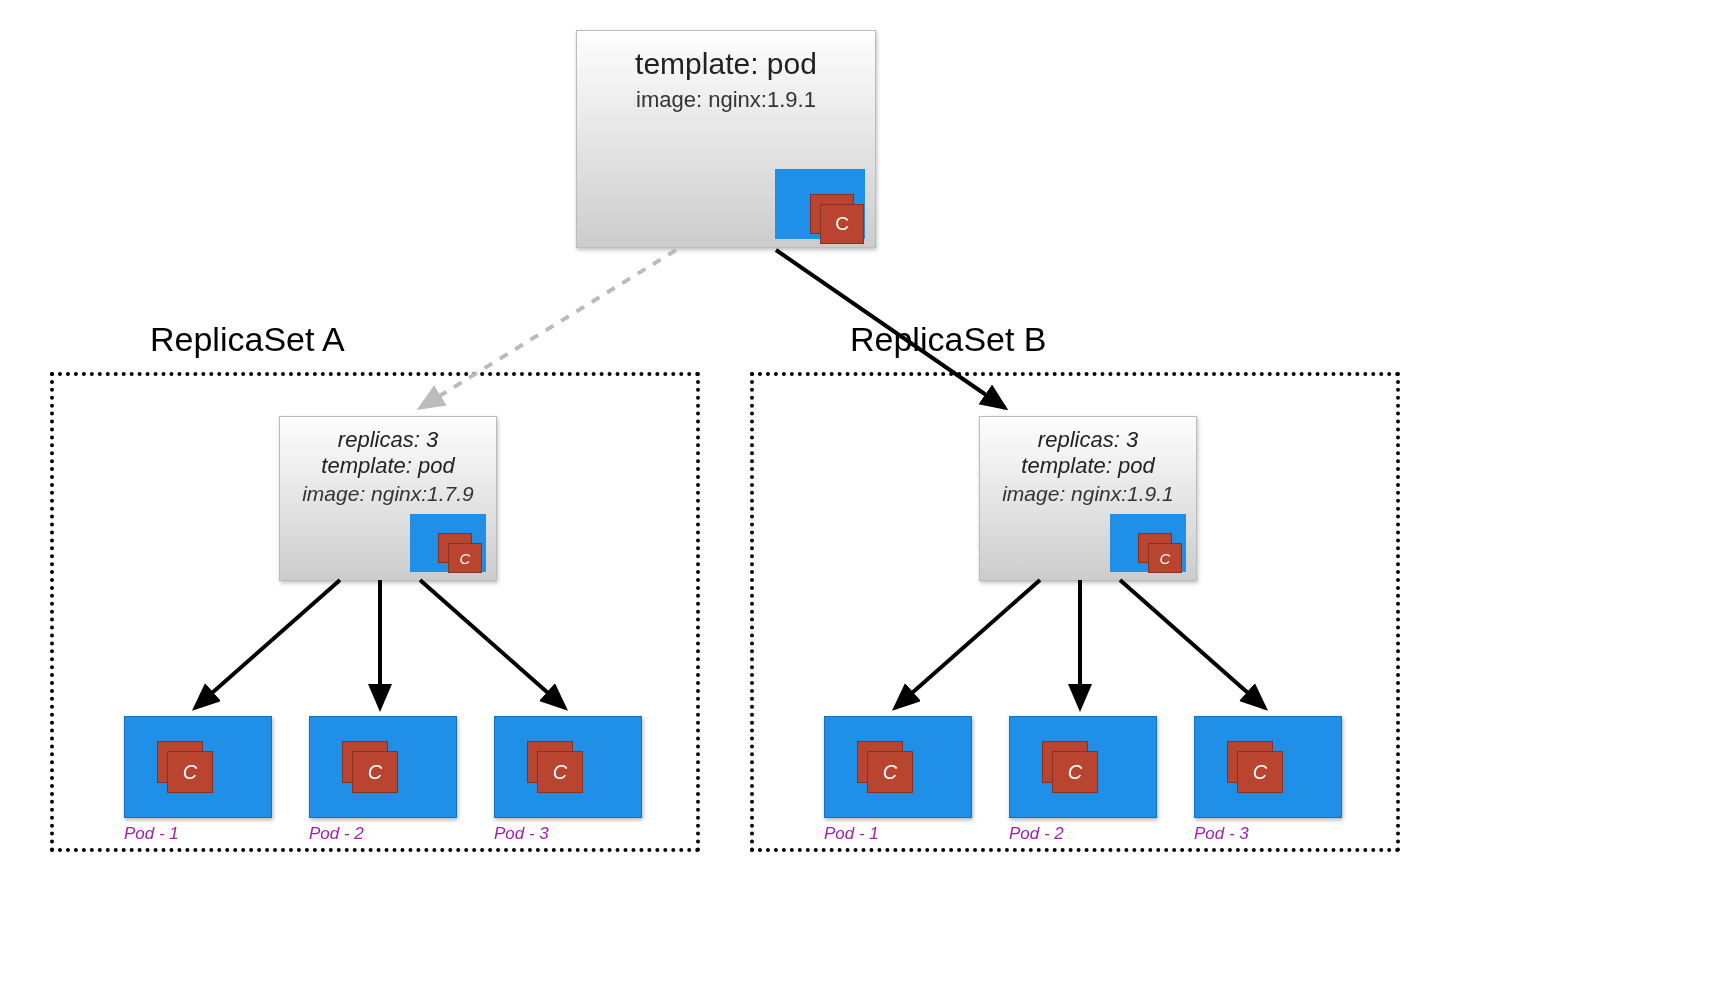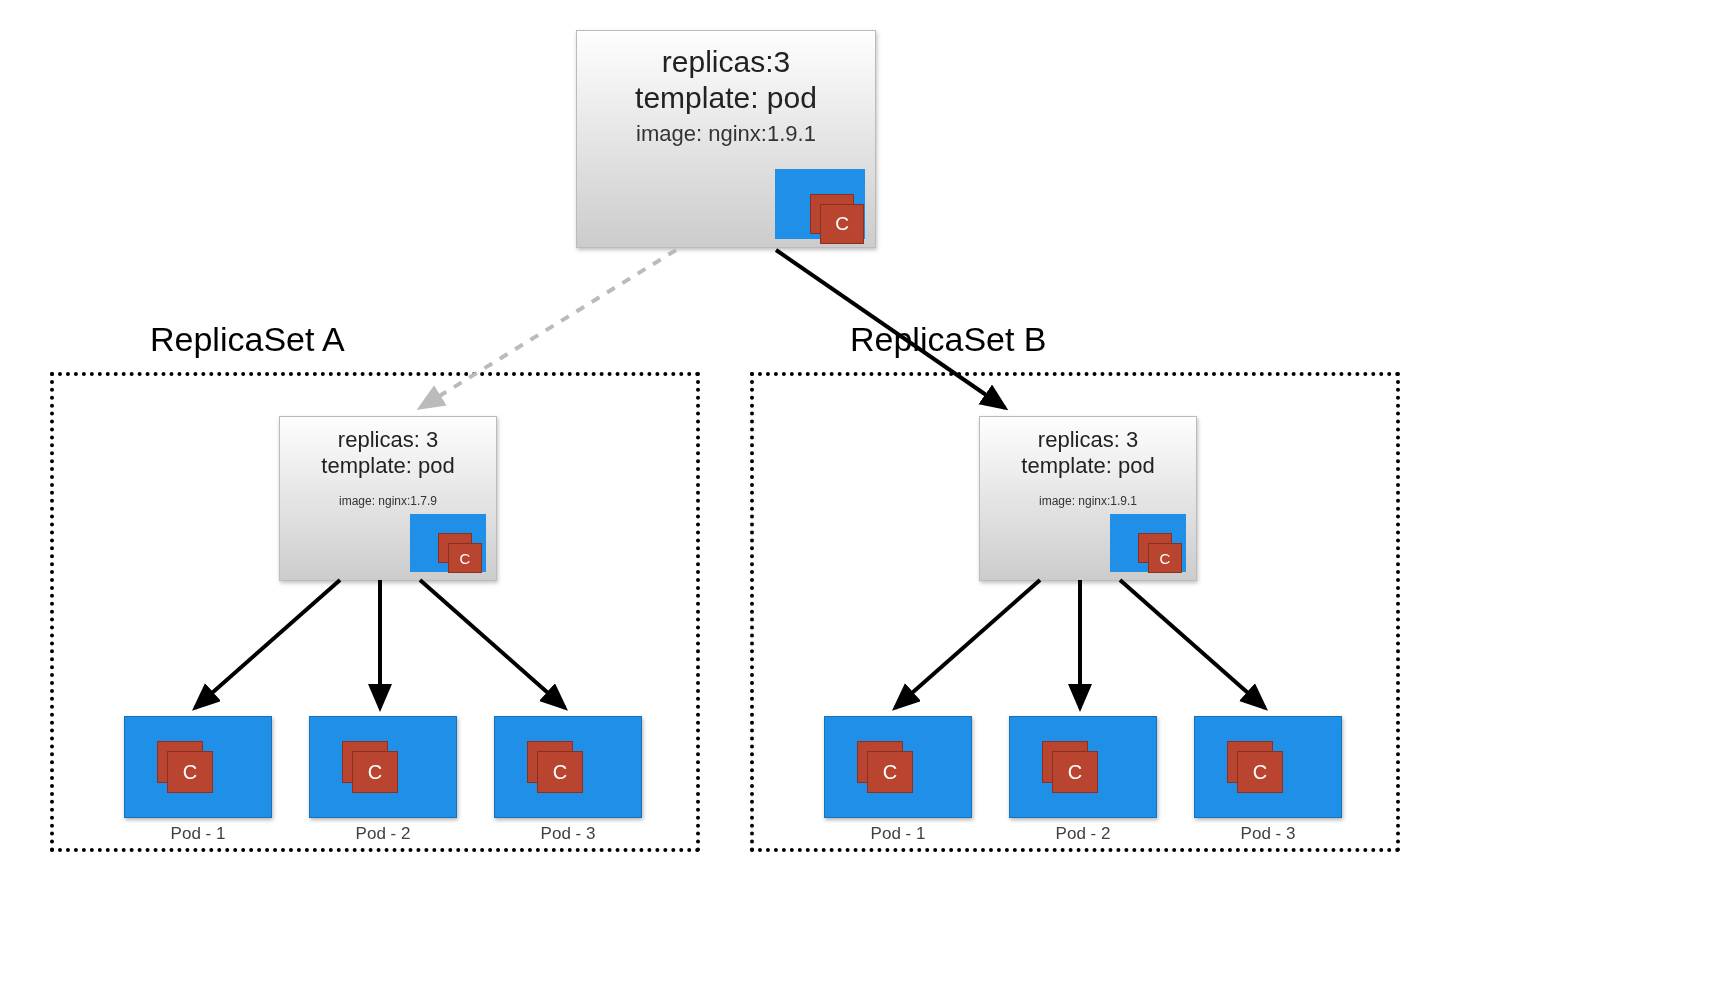--- a/index.html
+++ b/index.html
@@ -32,21 +32,21 @@
     .spec-box.top .l1 { font-size: 30px; color: #222; }
     .spec-box.top .l2 { font-size: 30px; color: #222; margin-top: 2px; }
     .spec-box.top .l3 { font-size: 22px; color: #333; margin-top: 6px; }
     .spec-box.rs {
       width: 218px;
       height: 165px;
       padding-top: 10px;
     }
     .spec-box.rs .l1 { font-size: 22px; color: #222; }
     .spec-box.rs .l2 { font-size: 22px; color: #222; }
-    .spec-box.rs .l3 { font-size: 12px; color: #333; margin-top: 15px; }
+    .spec-box.rs .l3 { font-size: 21px; color: #333; margin-top: 3px; }
     .icon-container {
       position: absolute;
       right: 10px;
       bottom: 8px;
     }
     .icon-container.big .blue-bg { width: 90px; height: 70px; }
     .icon-container.small .blue-bg { width: 76px; height: 58px; }
     .blue-bg {
       background: #1f8fe8;
       position: relative;
@@ -77,58 +77,57 @@
     .rs-title {
       position: absolute;
       font-size: 34px;
       color: #000000;
     }
     .rs-container {
       position: absolute;
       border: 4px dotted #000;
       width: 650px;
       height: 480px;
+      font-style: italic;
     }
     
     .pod {
       position: absolute;
       width: 148px;
       height: 102px;
       background: #1f8fe8;
       border: 1px solid #1572bb;
       box-shadow: 1px 2px 4px rgba(0,0,0,0.3);
     }
     .pod .c-stack.pod-stack {
       left: 42px;
       top: 34px;
       transform: none;
     }
     .pod .c-stack.pod-stack .c-tile { width: 46px; height: 42px; font-size: 20px; }
     .pod-label {
       position: absolute;
       font-size: 17px;
-      color: #404040;
-      text-align: center;
+      color: #a21caf;
     }
     svg.arrows {
       position: absolute;
       left: 0;
       top: 0;
       width: 100%;
       height: 100%;
       pointer-events: none;
     }
   </style>
 </head>
 <body>
 
 <div class="canvas">
 
   <div class="spec-box top">
-    <div class="l1">replicas:3</div>
     <div class="l2">template: pod</div>
     <div class="l3">image: nginx:1.9.1</div>
     <div class="icon-container big">
       <div class="blue-bg">
         <div class="c-stack big">
           <div class="c-tile back"></div>
           <div class="c-tile front">C</div>
         </div>
       </div>
     </div>

